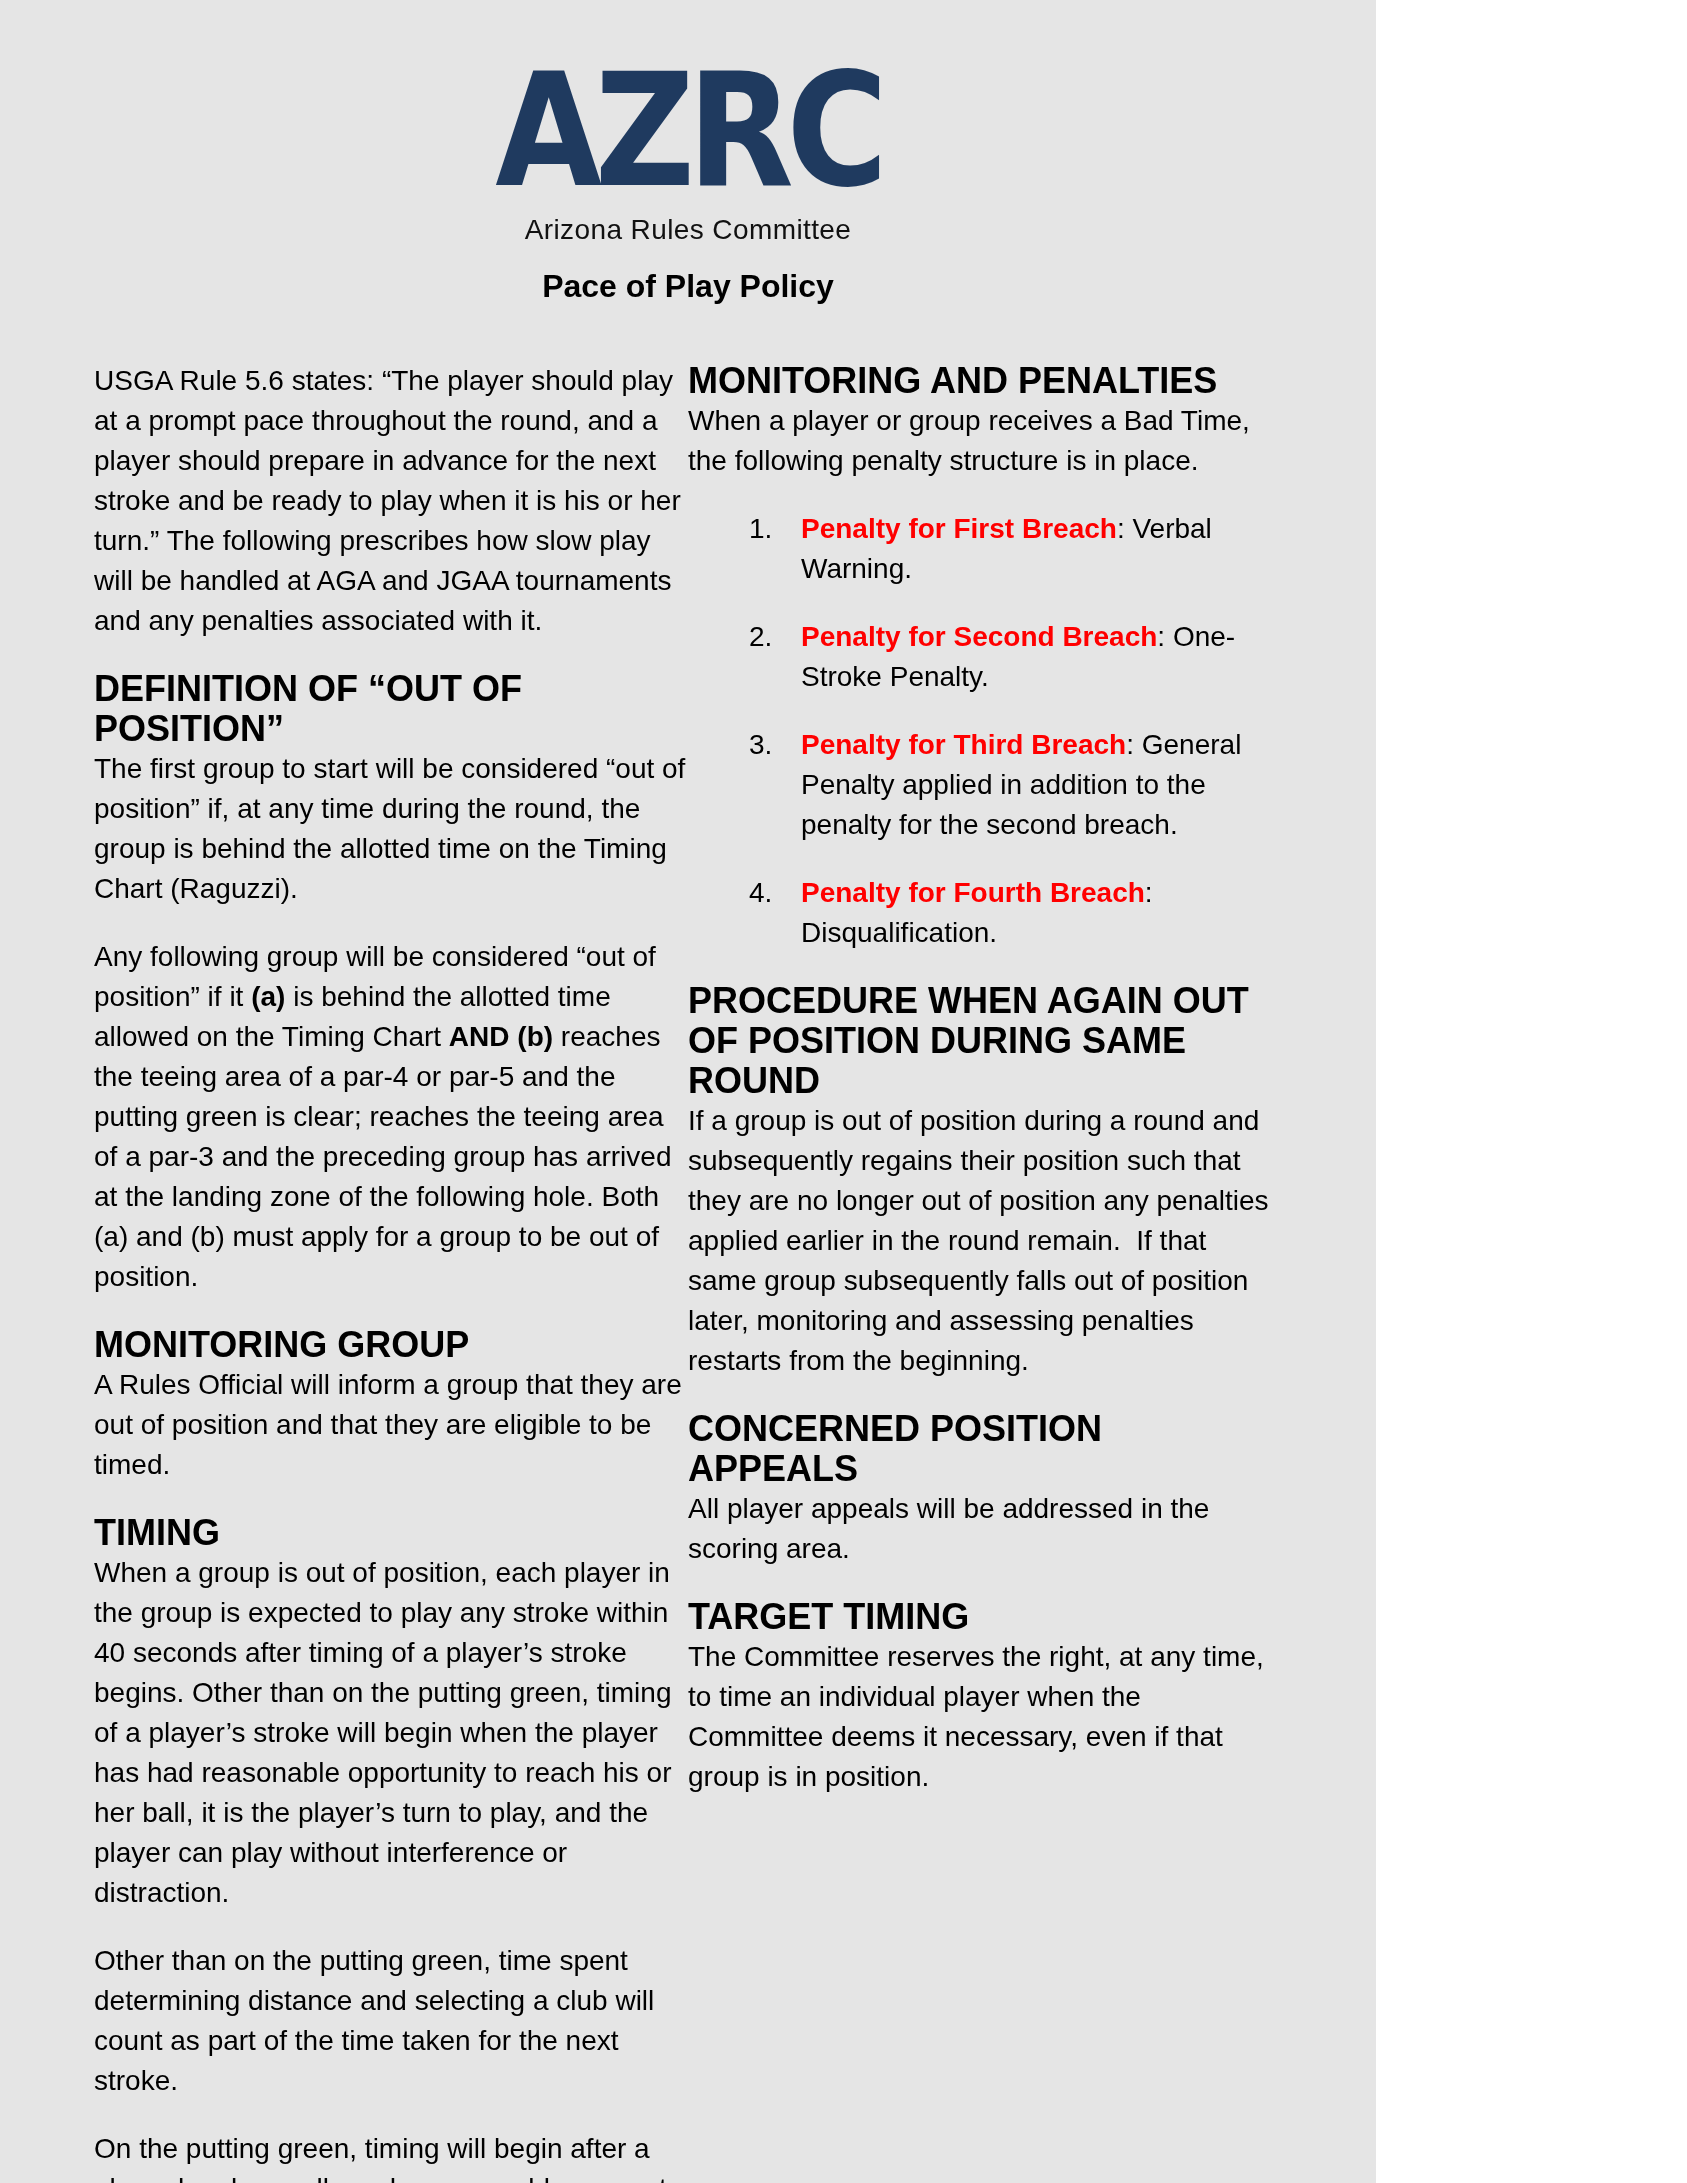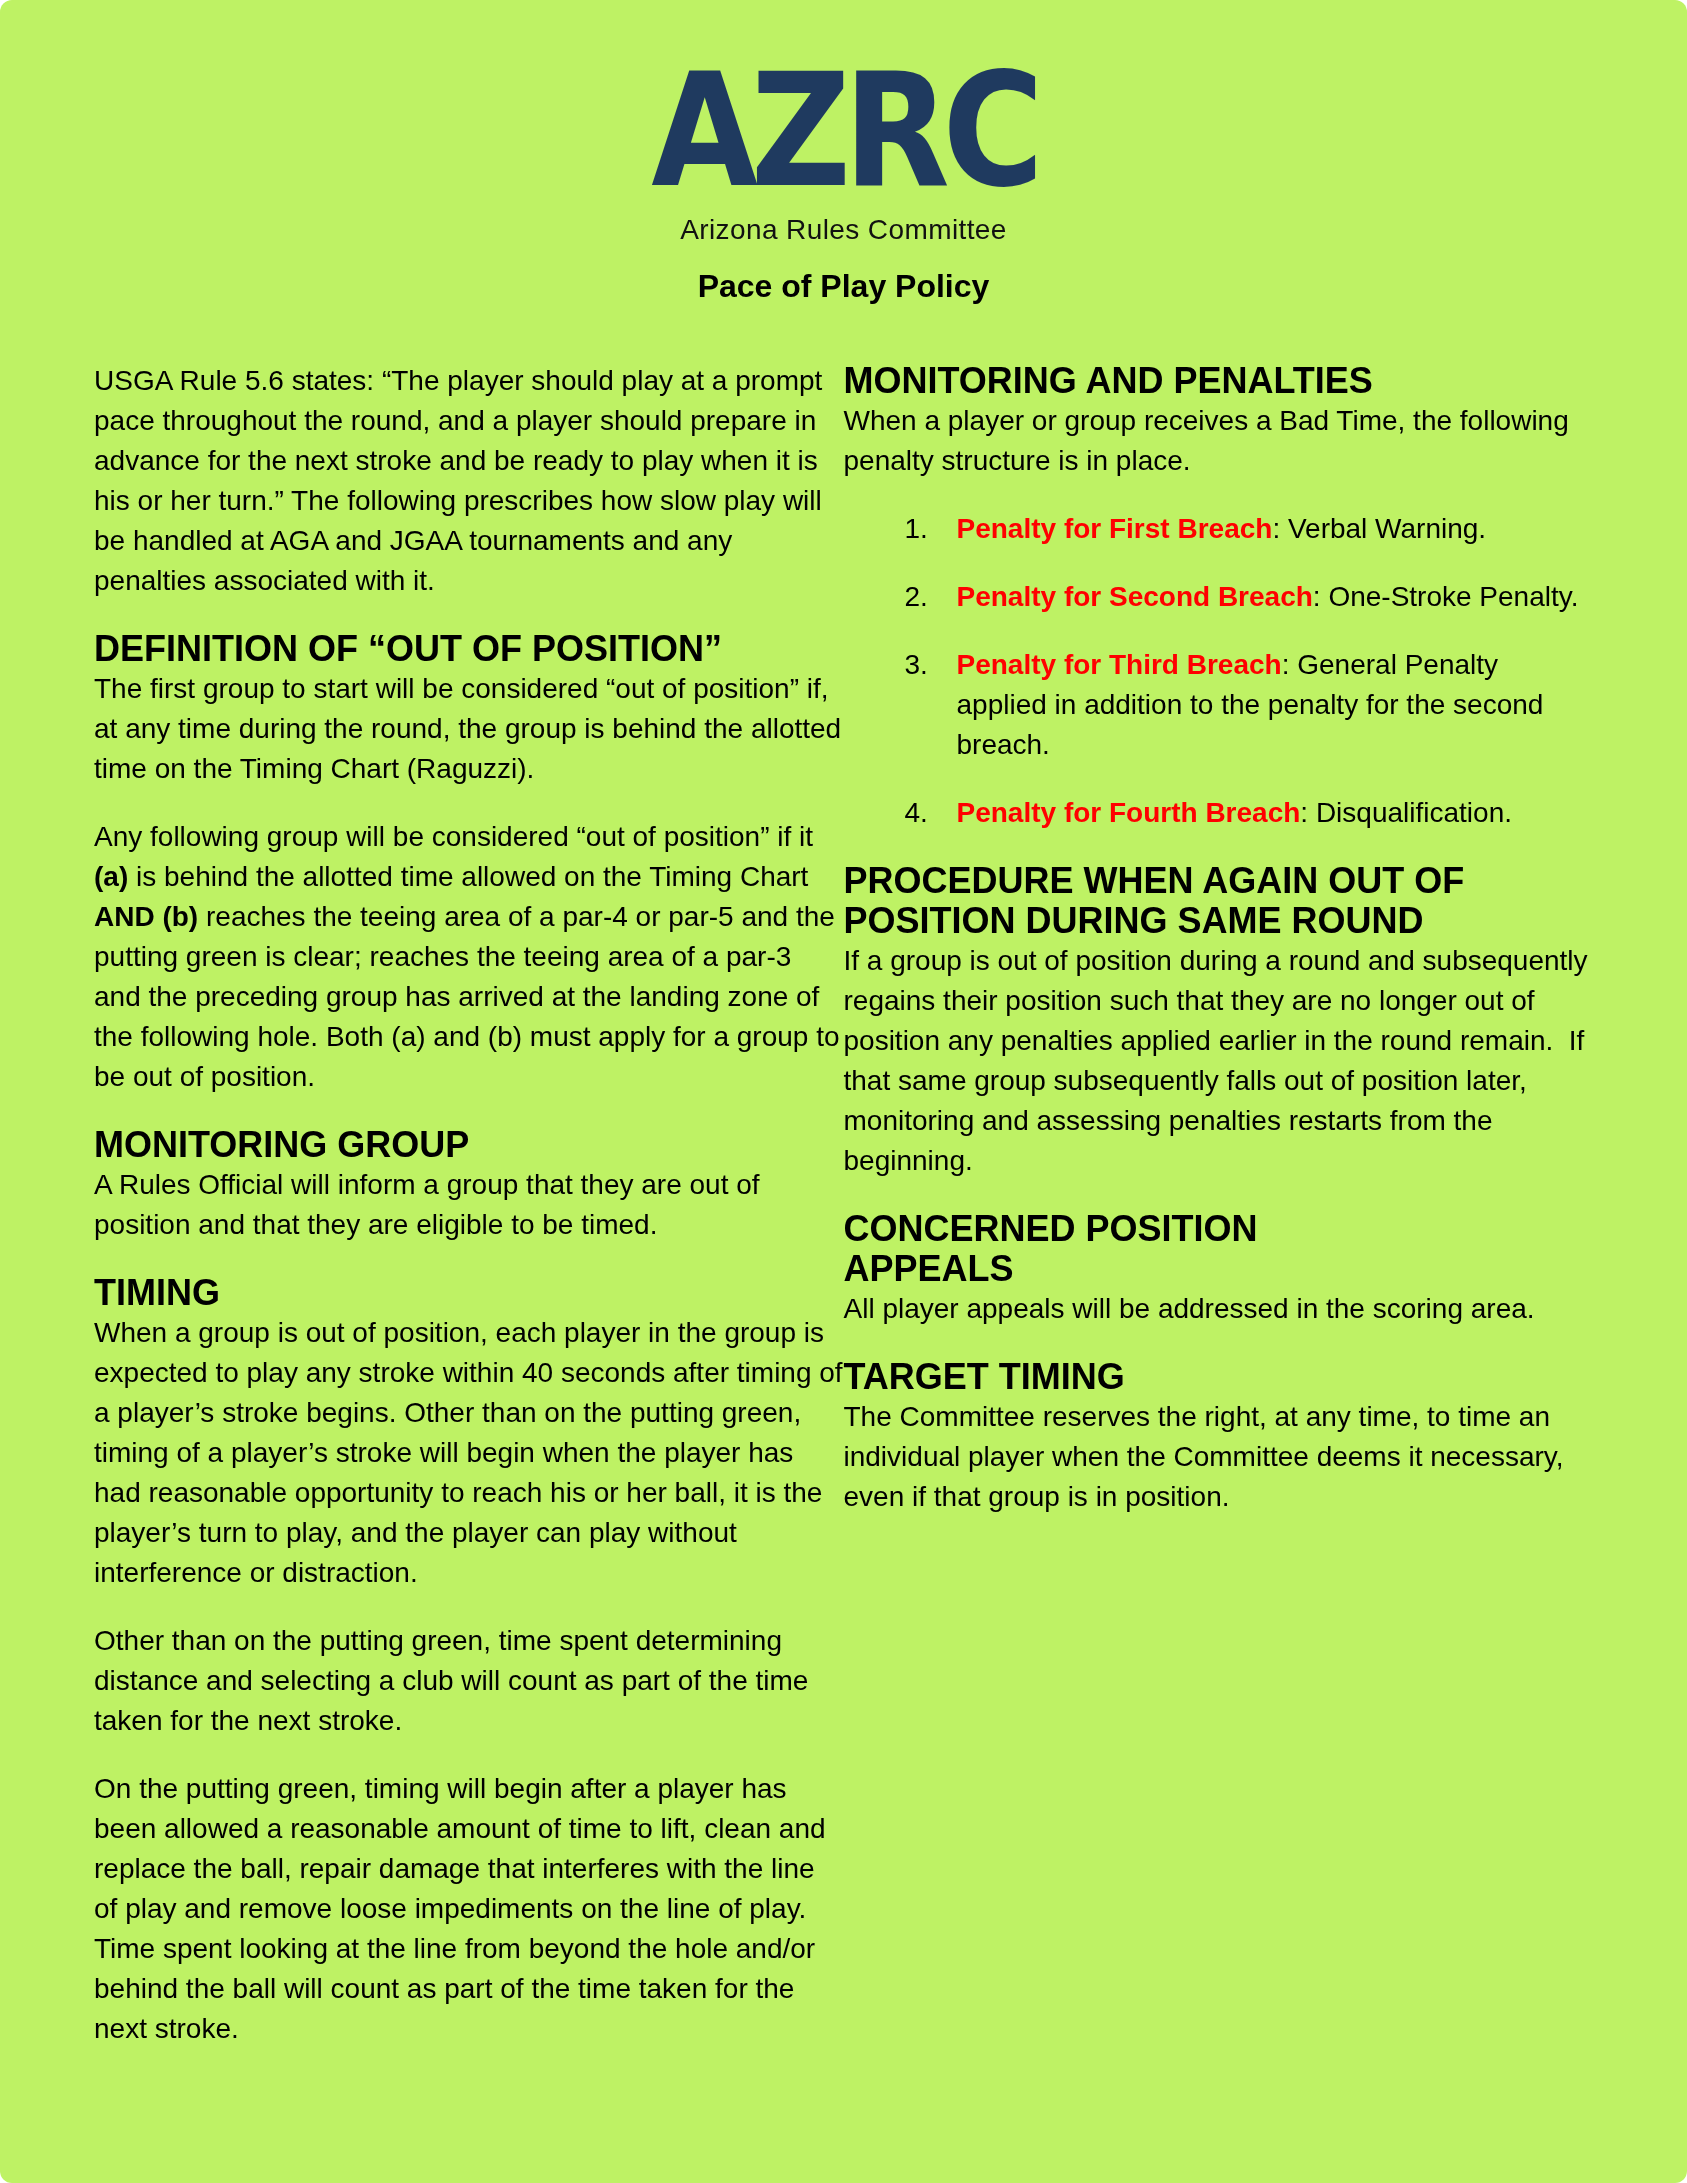--- a/index.html
+++ b/index.html
@@ -4,21 +4,21 @@
 <style>
   :root { --navy:#1F3A5F; --red:#FF0000; --ink:#000000; }
   * { box-sizing: border-box; }
   html,body { margin:0; padding:0; }
   body {
     width:1687px; height:2183px;
     background:#ffffff;
     color:var(--ink);
     font-family:"Liberation Sans", sans-serif;
   }
-  .page { width:1687px; height:2183px; overflow:hidden; background:#bef264;border-radius:12px; }
+  .page { width:1376px; height:2183px; overflow:hidden; background:#e5e5e5; }
 
   
   .doc-header { text-align:center; padding-top:56px; }
   .logo {
     display:inline-block;
     font-family:"DejaVu Sans", sans-serif;
     font-weight:bold;
     font-size:157px;
     line-height:0.95;
     letter-spacing:-8.4px;

